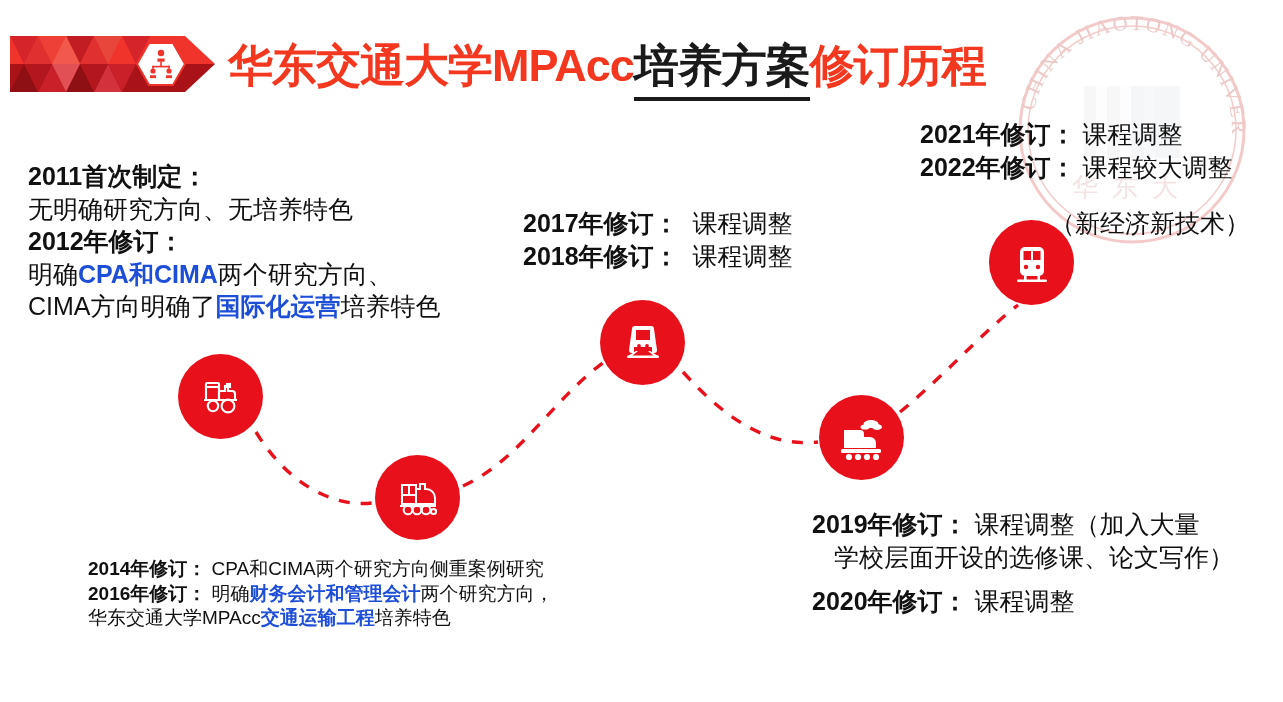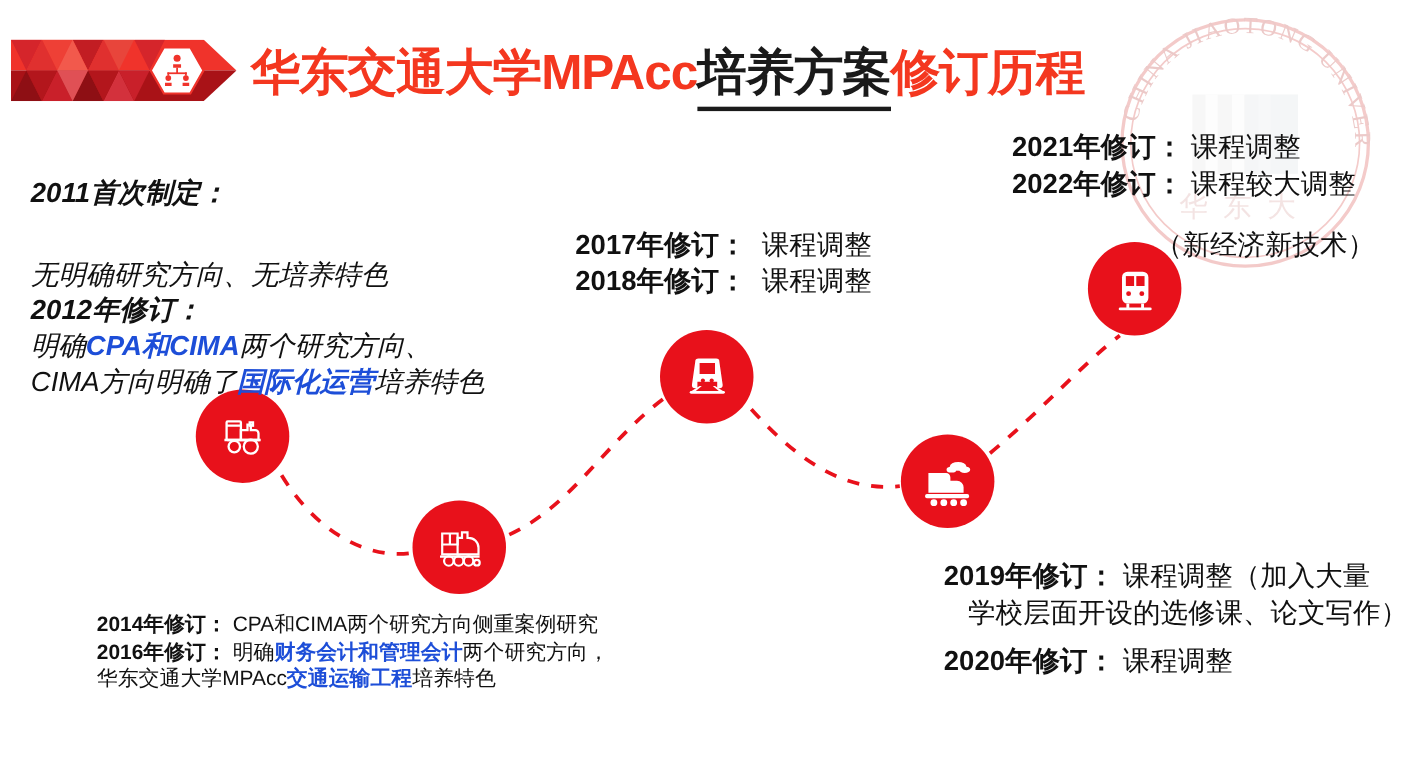--- a/index.html
+++ b/index.html
@@ -44,29 +44,29 @@
   .n3{left:600px;top:300px;width:85px;height:85px;}
   .n4{left:819px;top:395px;width:85px;height:85px;}
   .n5{left:989px;top:220px;width:85px;height:85px;}
 
   
   .tb{position:absolute;line-height:1.30;}
   .tb .row{white-space:nowrap;}
   .yr{font-weight:bold;}
   .hl{color:#1d4ed8;font-weight:bold;}
 
-  #block-2011-2012{left:28px;top:160px;font-size:25px;font-style:italic;}
-  #block-2011-2012 .sub{font-size:25px;margin-top:41px;}
+  #block-2011-2012{left:28px;top:160px;font-size:25px;}
+  #block-2011-2012 .sub{font-size:25px;}
 
   #block-2017-2018{left:523px;top:207px;font-size:25px;}
 
   #block-2021-2022{left:920px;top:118px;font-size:25px;}
   #block-2021-2022 .indent{padding-left:130px;margin-top:24px;}
 
-  #block-2019-2020{left:812px;top:508px;font-size:25px;margin-left:46px;}
+  #block-2019-2020{left:812px;top:508px;font-size:25px;}
   #block-2019-2020 .indent{padding-left:22px;}
   #block-2019-2020 .gap{height:12px;}
 
   #block-2014-2016{left:88px;top:557px;font-size:19px;}
   #block-2014-2016 .indent{padding-left:0px;}
 </style>
 </head>
 <body>
 
 <div class="stage">

